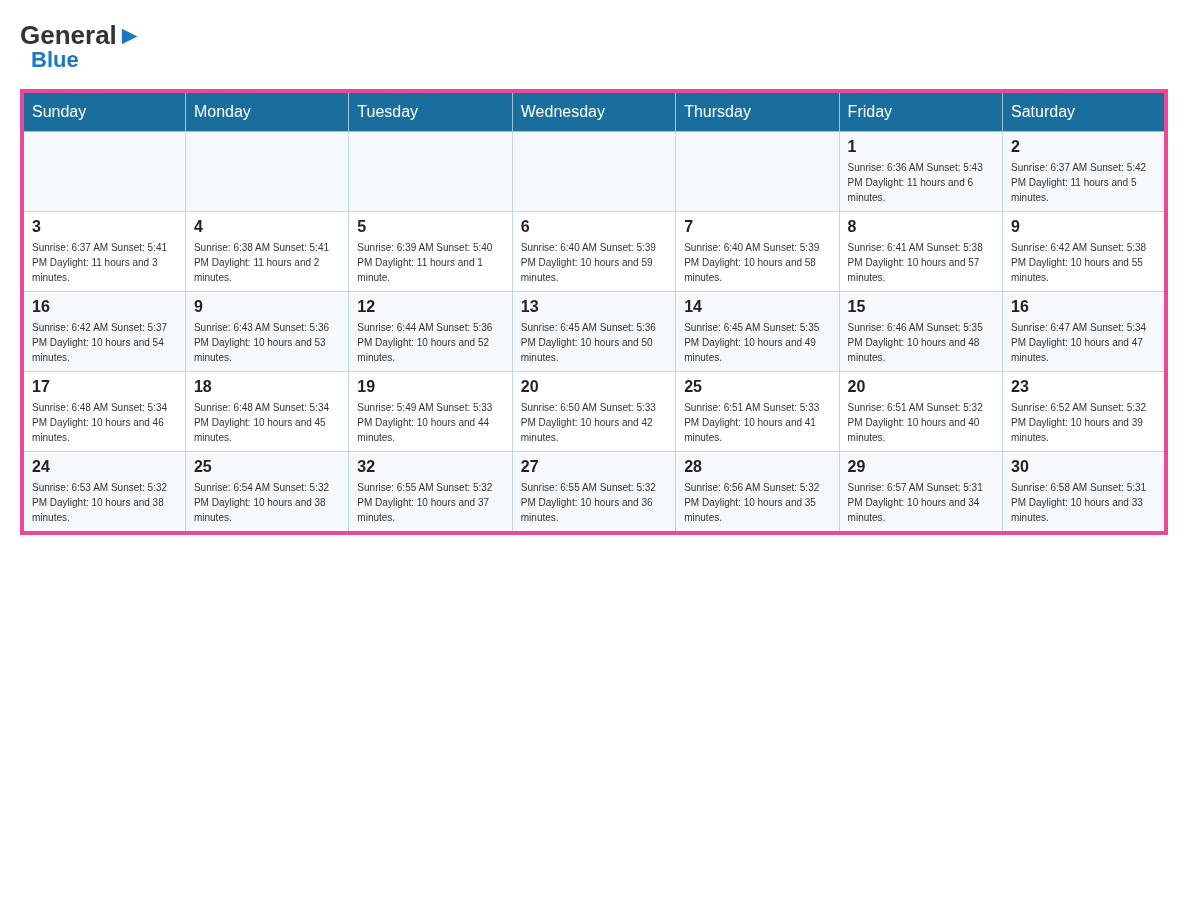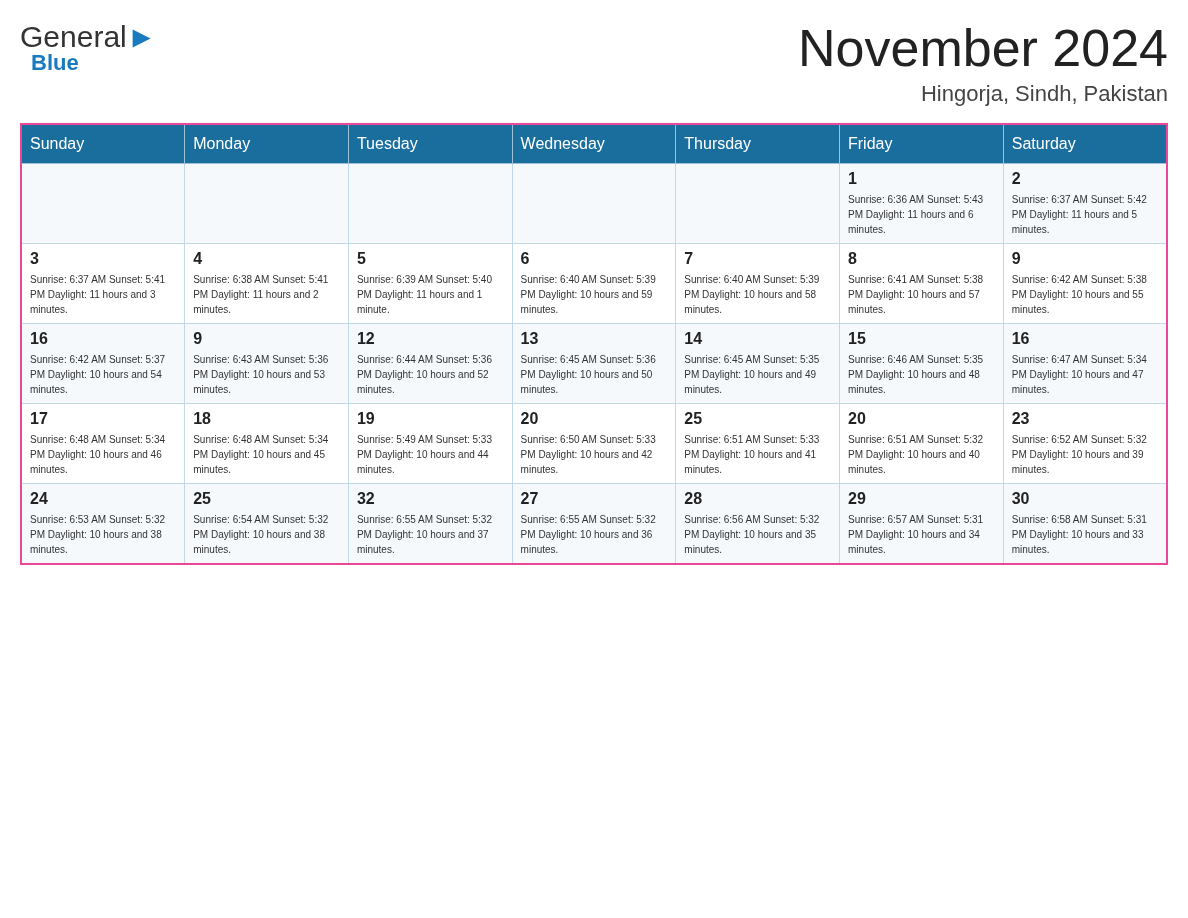--- a/index.html
+++ b/index.html
@@ -18,22 +18,22 @@
       margin-bottom: 16px;
     }
     .logo {
       display: flex;
       flex-direction: column;
       align-items: flex-start;
     }
     .logo-text {
       display: flex;
       align-items: center;
-      font-size: 30px;
-      font-weight: normal;
+      font-size: 26px;
+      font-weight: bold;
       color: #333;
     }
     .logo-blue {
       color: #1a7abf;
     }
     .logo-subtitle {
       color: #1a7abf;
       font-size: 22px;
       font-weight: bold;
       margin-left: 11px;
@@ -49,21 +49,21 @@
       line-height: 1.1;
     }
     .location-title {
       font-size: 22px;
       color: #444;
       margin-top: 4px;
     }
     .calendar {
       width: 100%;
       border-collapse: collapse;
-      border: 2px solid #ec4899;
+      border: 4px solid #ec4899;
     }
     .calendar th {
       background-color: #1a6e9e;
       color: #fff;
       padding: 10px 8px;
       font-size: 16px;
       font-weight: normal;
       text-align: left;
       border: 1px solid #a0c0d8;
     }
@@ -103,24 +103,20 @@
 <body>
 
 <div class="header">
   <div class="logo">
     <div class="logo-text">
       <span>General</span>
       <span class="logo-blue">►</span>
     </div>
     <div class="logo-subtitle">Blue</div>
   </div>
-  <div class="title-section">
-    <div class="month-title">November 2024</div>
-    <div class="location-title">Hingorja, Sindh, Pakistan</div>
-  </div>
 </div>
 
 <table class="calendar">
   <thead>
     <tr>
     <th>Sunday</th>
         <th>Monday</th>
         <th>Tuesday</th>
         <th>Wednesday</th>
         <th>Thursday</th>

